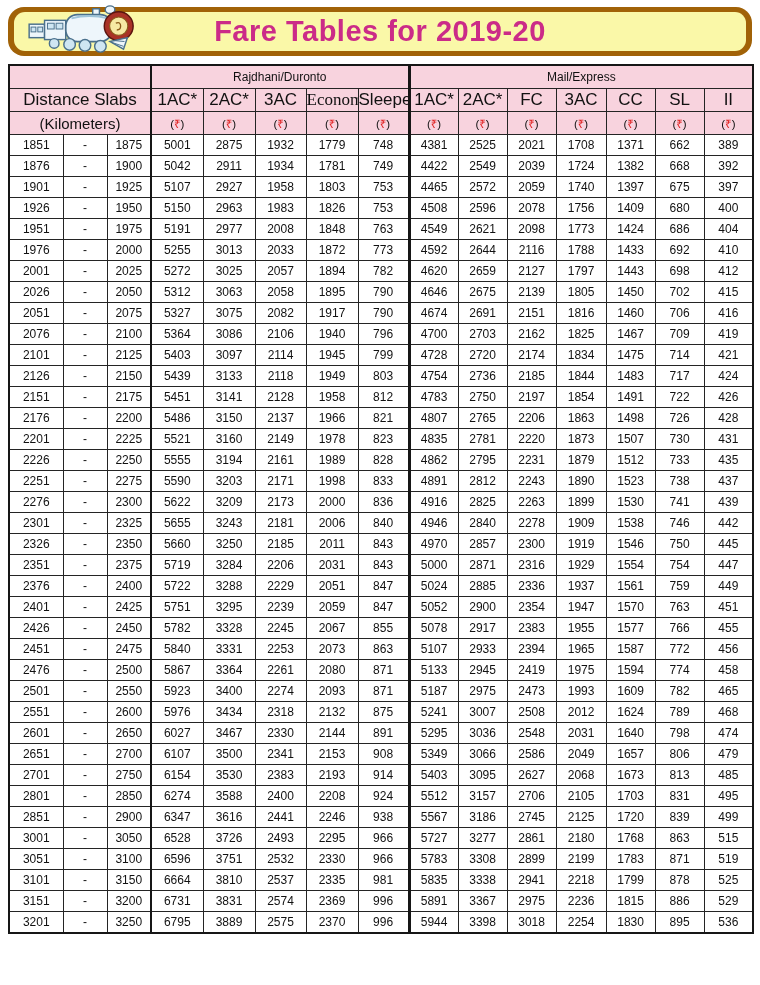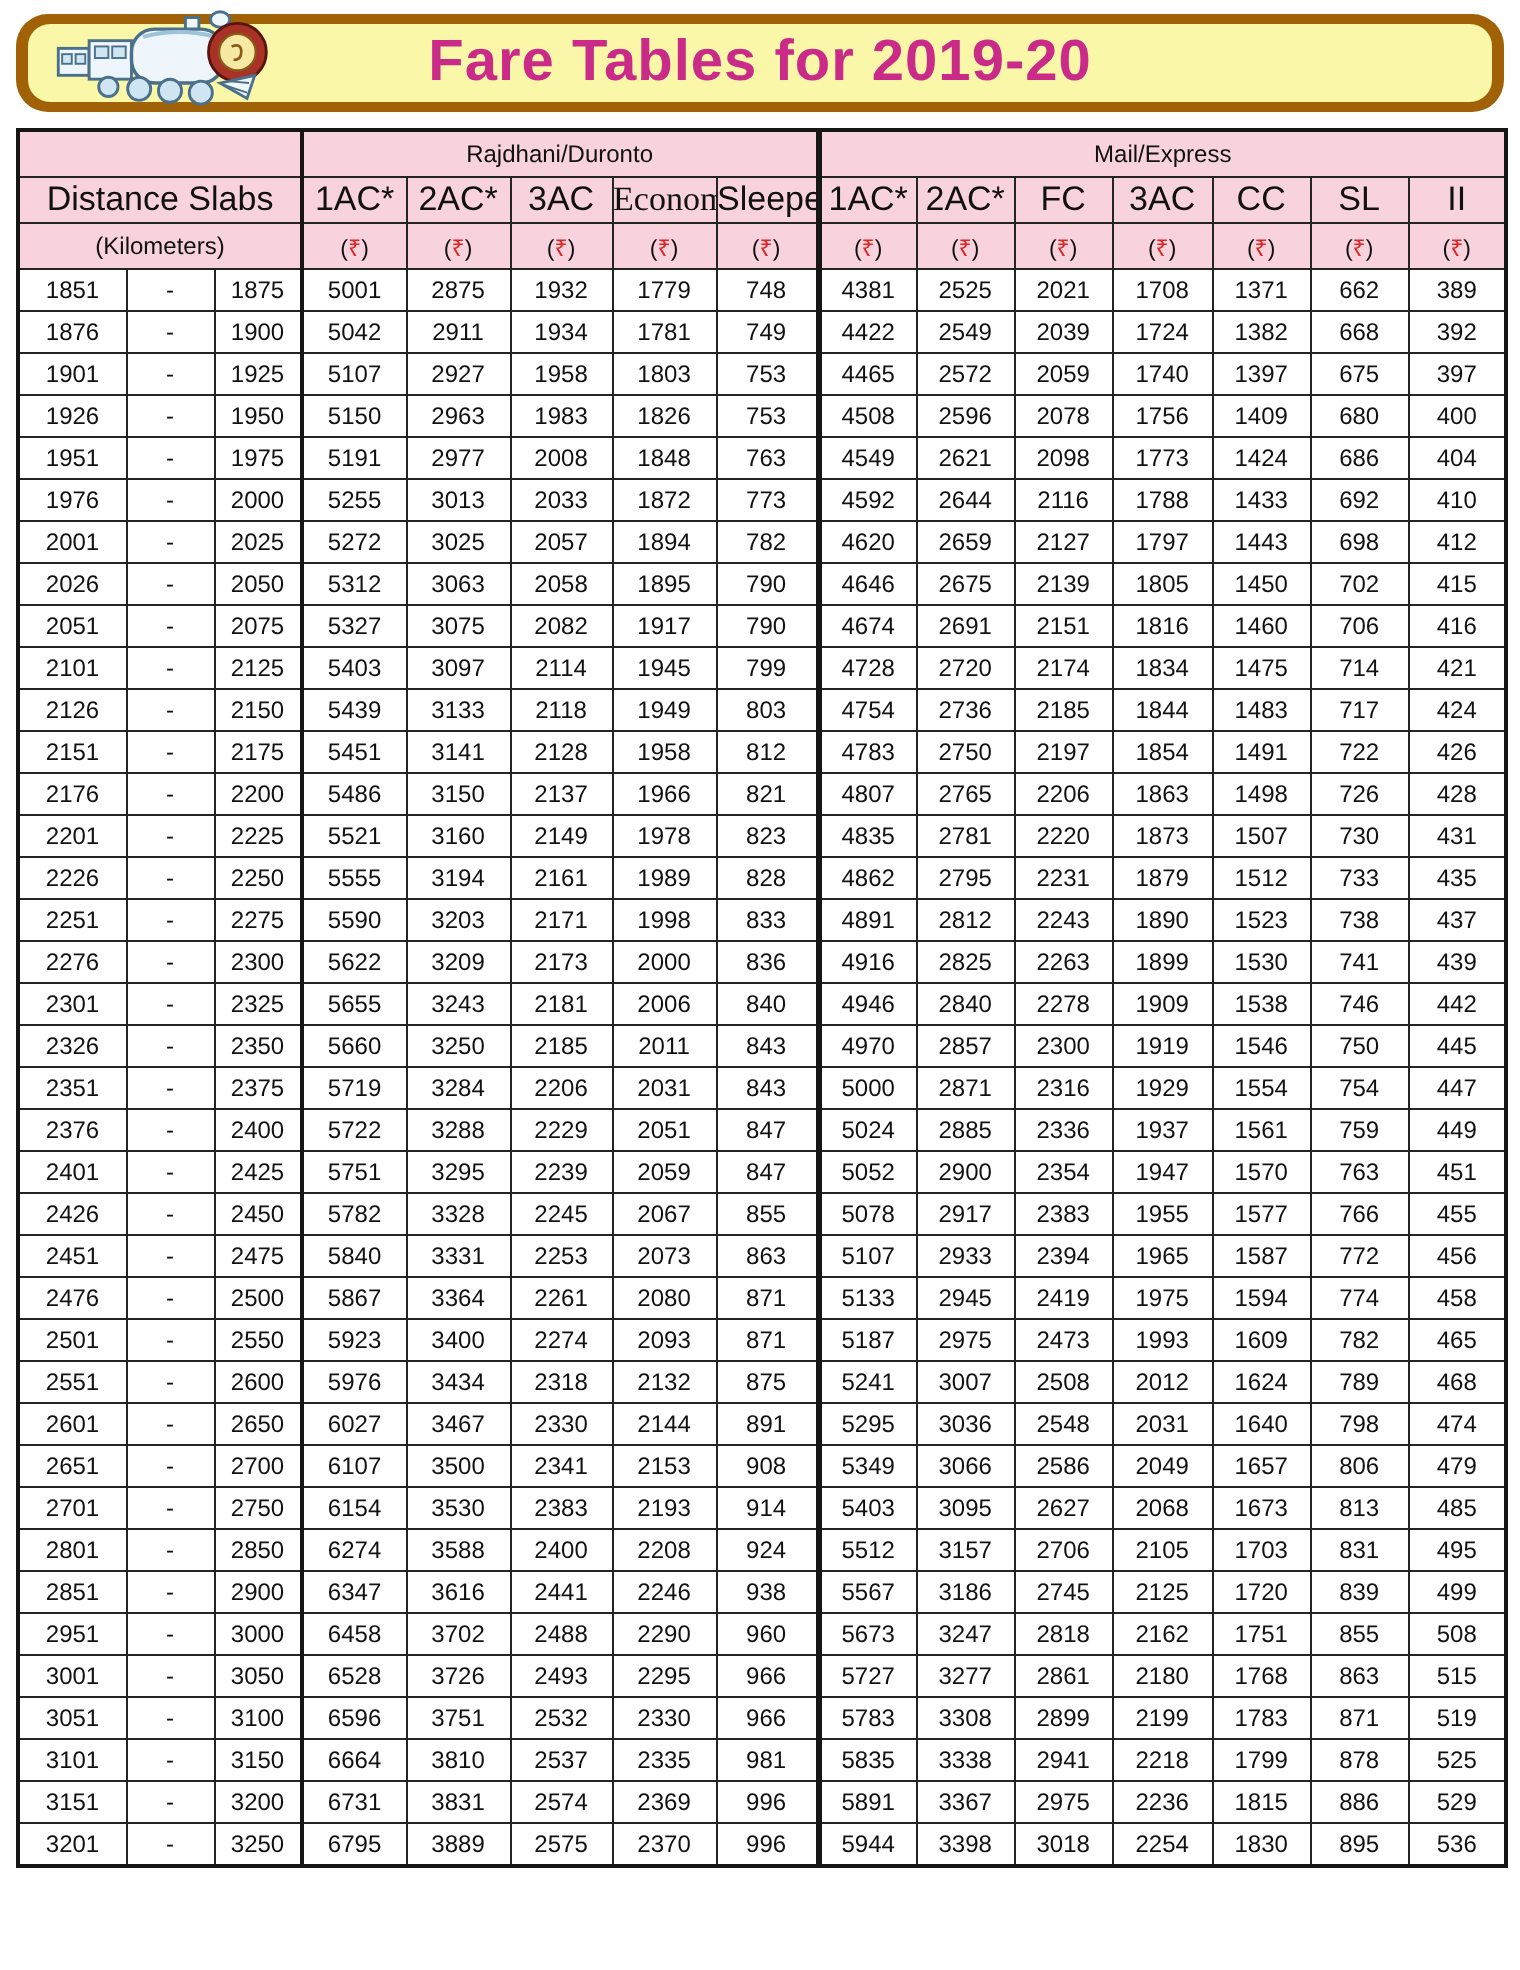--- a/index.html
+++ b/index.html
@@ -52,21 +52,21 @@
   .fare th,.fare td{
     border:1px solid #242424;
     text-align:center;
     padding:0;
     overflow:hidden;
     white-space:nowrap;
   }
   .fare thead th{
     background:#f8d3de;
     font-weight:normal;
-    font-size:12px;
+    font-size:15px;
     height:22px;
   }
   .fare thead .group-label{font-size:12px;}
   .fare thead .economy{font-size:9.5px;font-family:Liberation Serif, serif;}
   .fare thead .cur{font-size:11.5px;}
   .rupee{color:#e02424;}
   .fare tbody td{
     background:#ffffff;
     font-size:12px;
     padding:3.5px 0;
@@ -318,20 +318,37 @@
         <td>790</td>
         <td class="sep-b">4674</td>
         <td>2691</td>
         <td>2151</td>
         <td>1816</td>
         <td>1460</td>
         <td>706</td>
         <td>416</td>
       </tr>
       <tr>
+        <td>2076</td>
+        <td>-</td>
+        <td>2100</td>
+        <td class="sep-a">5364</td>
+        <td>3086</td>
+        <td>2106</td>
+        <td>1940</td>
+        <td>796</td>
+        <td class="sep-b">4700</td>
+        <td>2703</td>
+        <td>2162</td>
+        <td>1825</td>
+        <td>1467</td>
+        <td>709</td>
+        <td>419</td>
+      </tr>
+      <tr>
         <td>2101</td>
         <td>-</td>
         <td>2125</td>
         <td class="sep-a">5403</td>
         <td>3097</td>
         <td>2114</td>
         <td>1945</td>
         <td>799</td>
         <td class="sep-b">4728</td>
         <td>2720</td>
@@ -709,37 +726,20 @@
         <td>938</td>
         <td class="sep-b">5567</td>
         <td>3186</td>
         <td>2745</td>
         <td>2125</td>
         <td>1720</td>
         <td>839</td>
         <td>499</td>
       </tr>
       <tr>
-        <td>2951</td>
-        <td>-</td>
-        <td>3000</td>
-        <td class="sep-a">6458</td>
-        <td>3702</td>
-        <td>2488</td>
-        <td>2290</td>
-        <td>960</td>
-        <td class="sep-b">5673</td>
-        <td>3247</td>
-        <td>2818</td>
-        <td>2162</td>
-        <td>1751</td>
-        <td>855</td>
-        <td>508</td>
-      </tr>
-      <tr>
         <td>3001</td>
         <td>-</td>
         <td>3050</td>
         <td class="sep-a">6528</td>
         <td>3726</td>
         <td>2493</td>
         <td>2295</td>
         <td>966</td>
         <td class="sep-b">5727</td>
         <td>3277</td>

